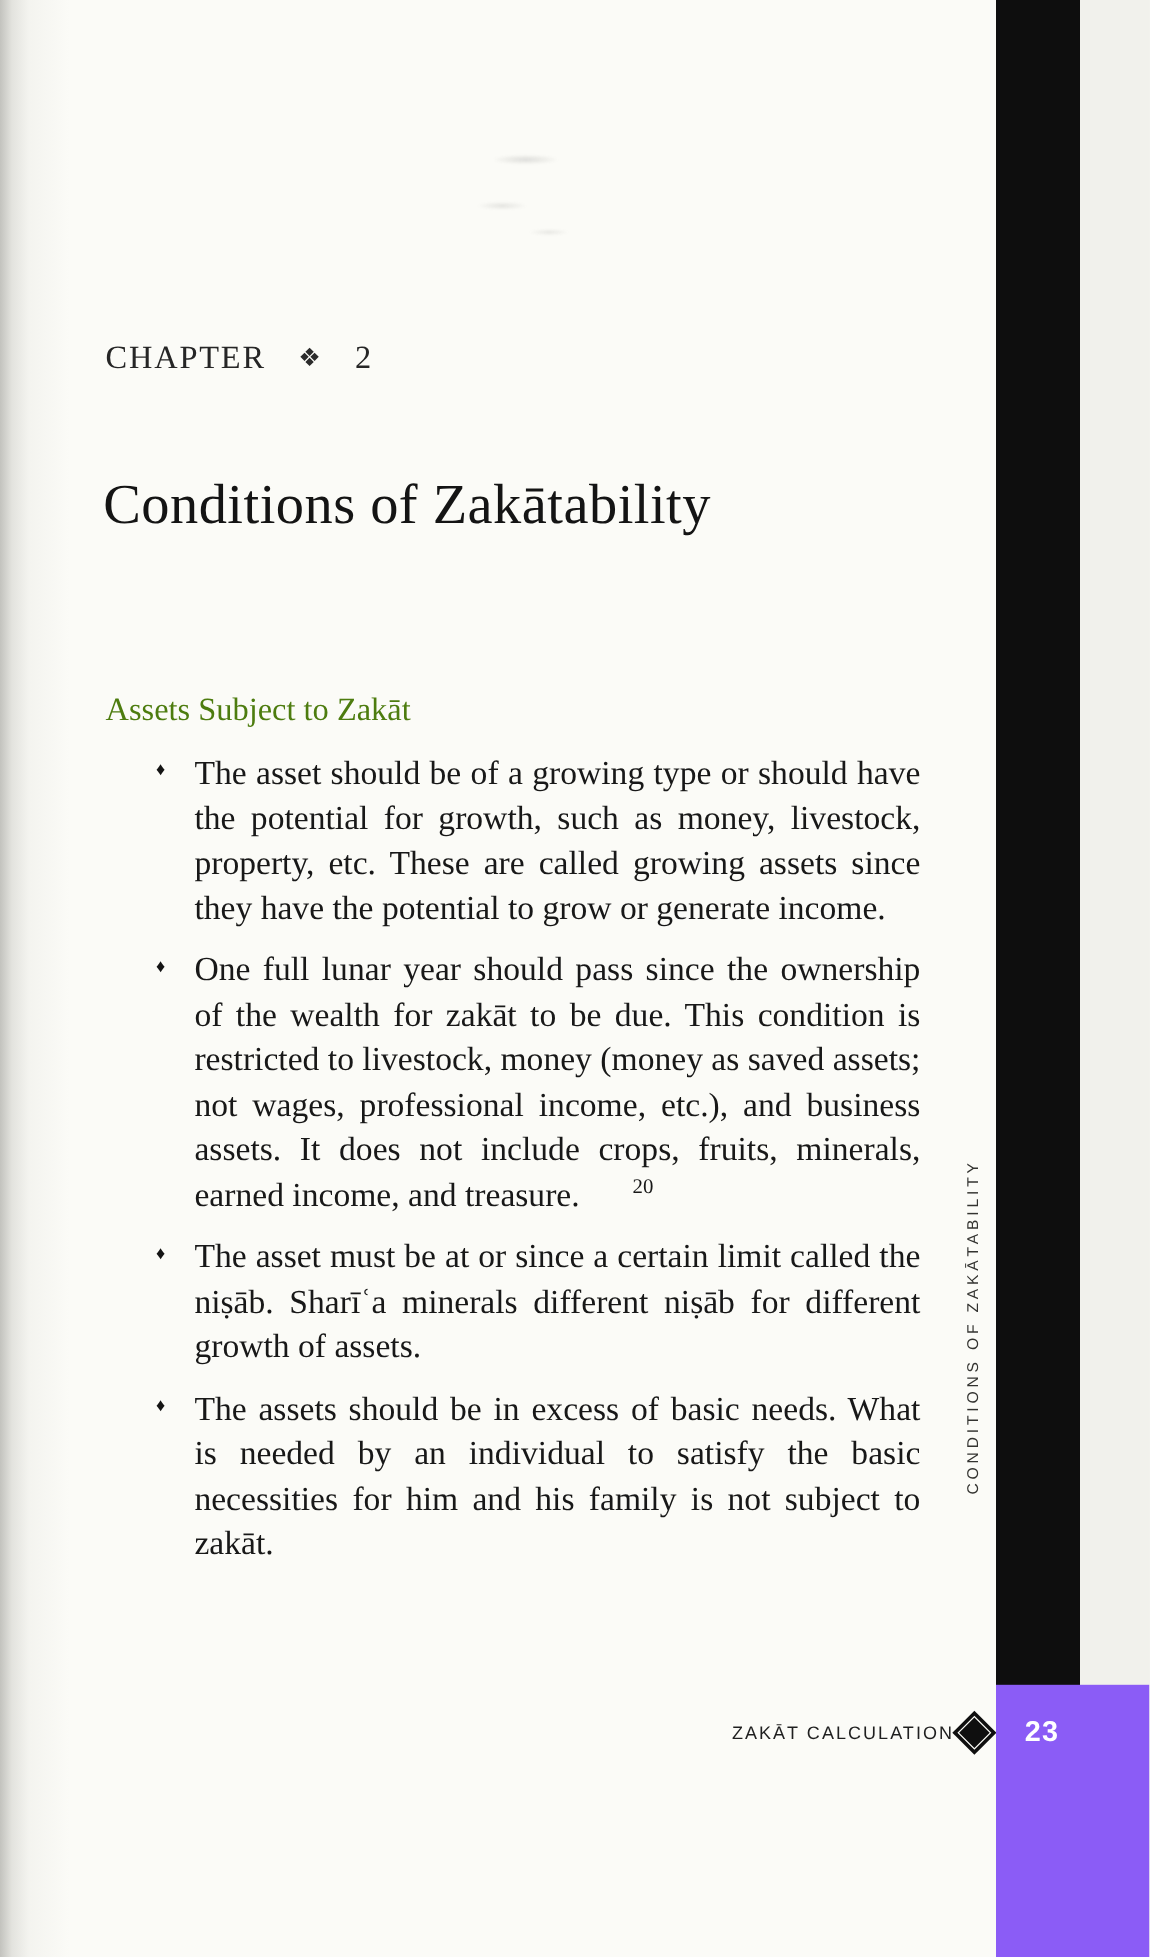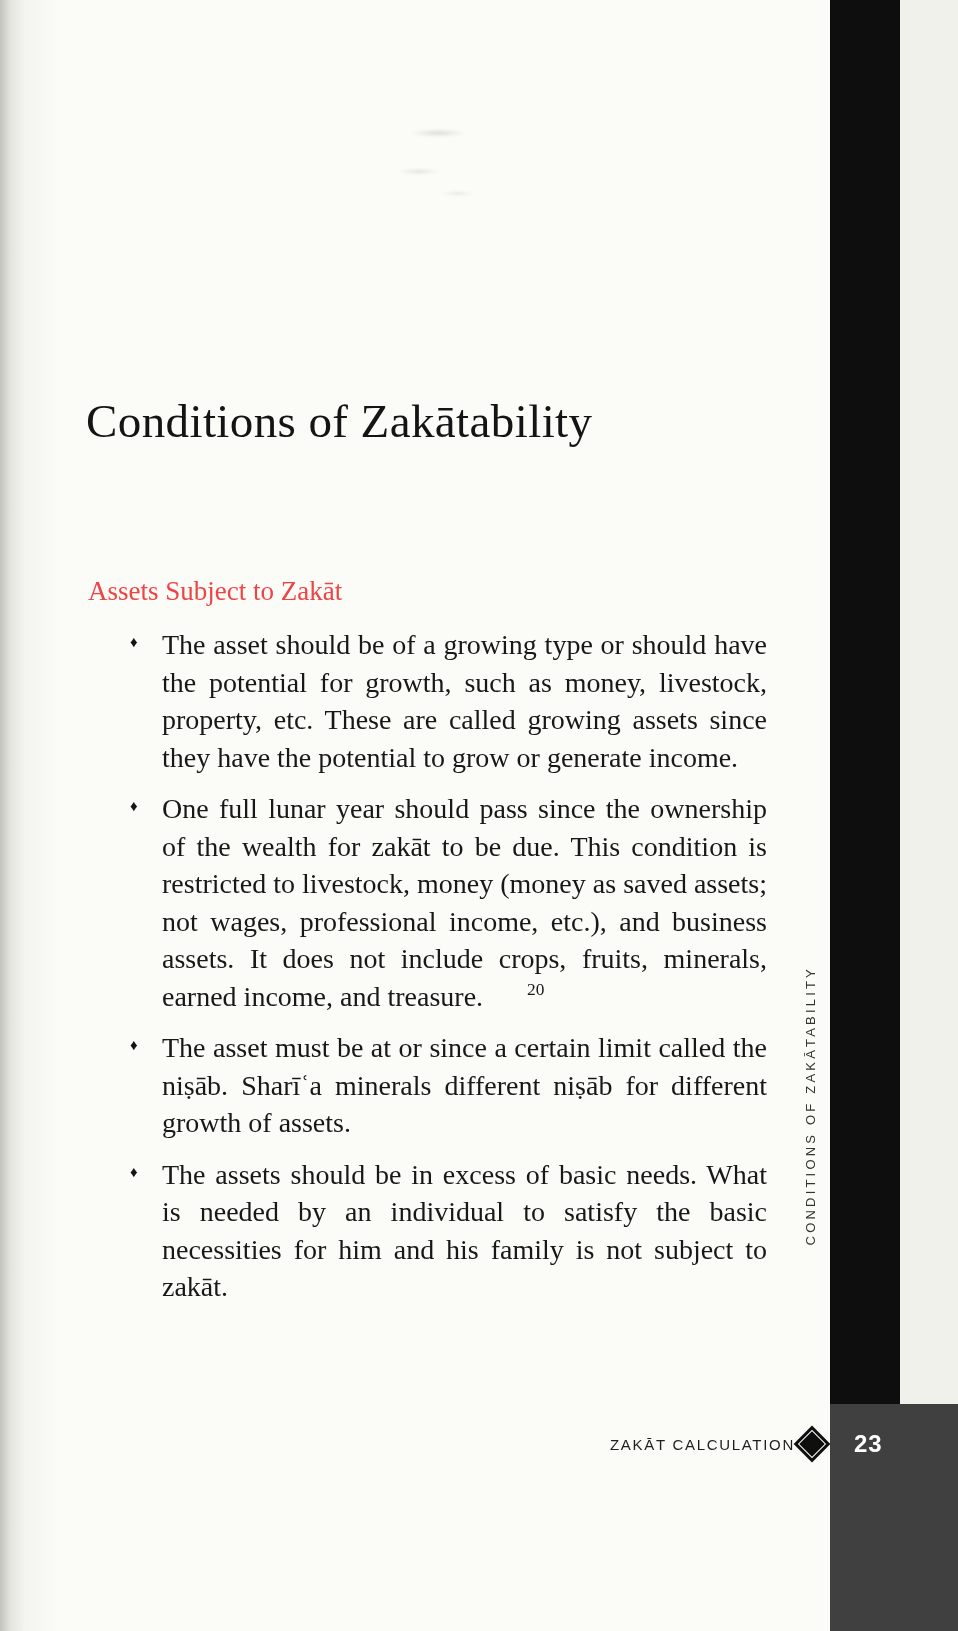--- a/index.html
+++ b/index.html
@@ -44,21 +44,21 @@
 
   
   .side-bar {
     position: absolute; left: 830px; top: 0; width: 70px; height: 1631px;
     background: #0e0e0e;
   }
 
   
   .page-number-block {
     position: absolute; left: 830px; right: 0; top: 1404px; bottom: 0;
-    background: #404040;
+    background: #8b5cf6;
   }
   .page-number {
     position: absolute; top: 26px; left: 24px;
     color: #ffffff;
     font-family: "Liberation Sans", "DejaVu Sans", sans-serif;
     font-weight: bold; font-size: 24px; letter-spacing: 1px;
   }
 
   
   .vertical-label {
@@ -82,21 +82,21 @@
   }
 
   .title {
     position: absolute; left: 86px; top: 394px; margin: 0;
     font-size: 47px; font-weight: normal; letter-spacing: 0.4px;
     color: #141414;
   }
 
   .section-heading {
     position: absolute; left: 88px; top: 576px; margin: 0;
-    font-size: 27px; font-weight: normal; color: #ef4444;
+    font-size: 27px; font-weight: normal; color: #4d7c0f;
   }
 
   .bullets {
     position: absolute; left: 130px; top: 626px; width: 637px;
     margin: 0; padding: 0; list-style: none;
   }
   .bullet { display: flex; margin-bottom: 14px; }
   .bullet .marker {
     flex: 0 0 32px; font-size: 15px; padding-top: 8px; color: #141414;
   }
@@ -129,20 +129,23 @@
 <body>
 
 <div class="page">
 
   <div class="binding-shadow"></div>
   <div class="scan-smudge"></div>
   <div class="right-edge"></div>
 
   <div class="side-bar"></div>
 
+  <div class="chapter-line">
+    <span>CHAPTER</span><span class="ornament">❖</span><span>2</span>
+  </div>
 
   <h1 class="title">Conditions of Zakātability</h1>
 
   <h2 class="section-heading">Assets Subject to Zakāt</h2>
 
   <ul class="bullets" id="bullet-list">
       <li class="bullet">
         <span class="marker">♦</span>
         <span class="btext"><span>The asset should be of a growing type or should have the potential for growth, such as money, livestock, property, etc. These are called growing assets since they have the potential to grow or generate income.</span></span>
       </li>

